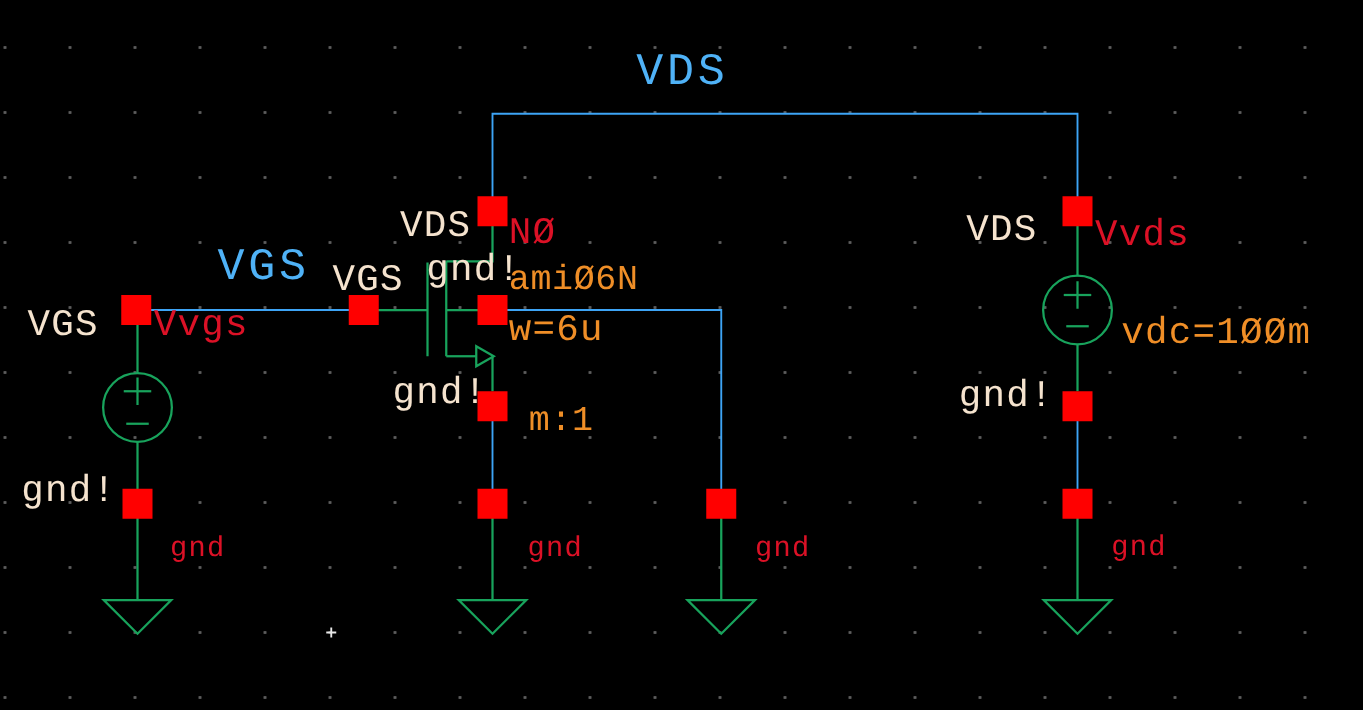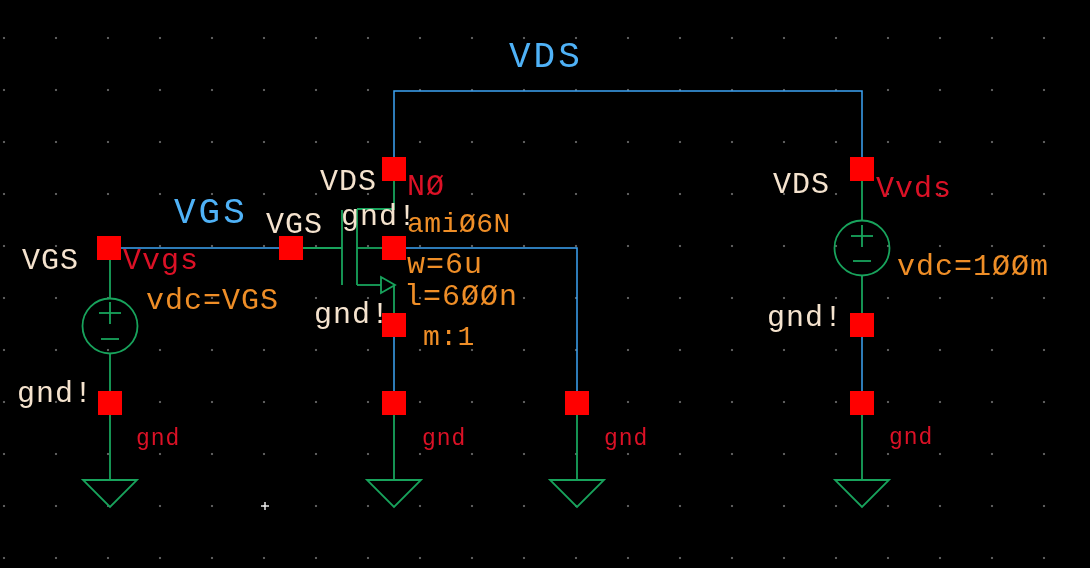--- a/index.html
+++ b/index.html
@@ -111,24 +111,22 @@
   <div class="lbl net" style="left:773px;top:170px;">VDS</div>
   <div class="lbl net" style="left:341px;top:202px;">gnd!</div>
   <div class="lbl net" style="left:314px;top:300px;">gnd!</div>
   <div class="lbl net" style="left:17px;top:379px;">gnd!</div>
   <div class="lbl net" style="left:767px;top:303px;">gnd!</div>
 
   <div class="lbl inst" style="left:123px;top:246px;text-align:right;">Vvgs</div>
   <div class="lbl inst" style="left:407px;top:172px;">NØ</div>
   <div class="lbl inst" style="left:876px;top:174px;">Vvds</div>
 
-  <div class="lbl param" style="left:146px;top:286px;">vdc=VGS</div>
   <div class="lbl param s22" style="left:407px;top:211px;">amiØ6N</div>
   <div class="lbl param" style="left:407px;top:250px;">w=6u</div>
-  <div class="lbl param" style="left:404px;top:282px;">l=6ØØn</div>
   <div class="lbl param s22" style="left:407px;top:324px;margin-left:16px;">m:1</div>
   <div class="lbl param" style="left:897px;top:208px;margin-top:44px;">vdc=1ØØm</div>
 
   <div class="lbl inst s28" style="left:136px;top:428px;">gnd</div>
   <div class="lbl inst s28" style="left:422px;top:428px;">gnd</div>
   <div class="lbl inst s28" style="left:604px;top:428px;">gnd</div>
   <div class="lbl inst s28" style="left:889px;top:427px;">gnd</div>
 </div>
 
 </body></html>

